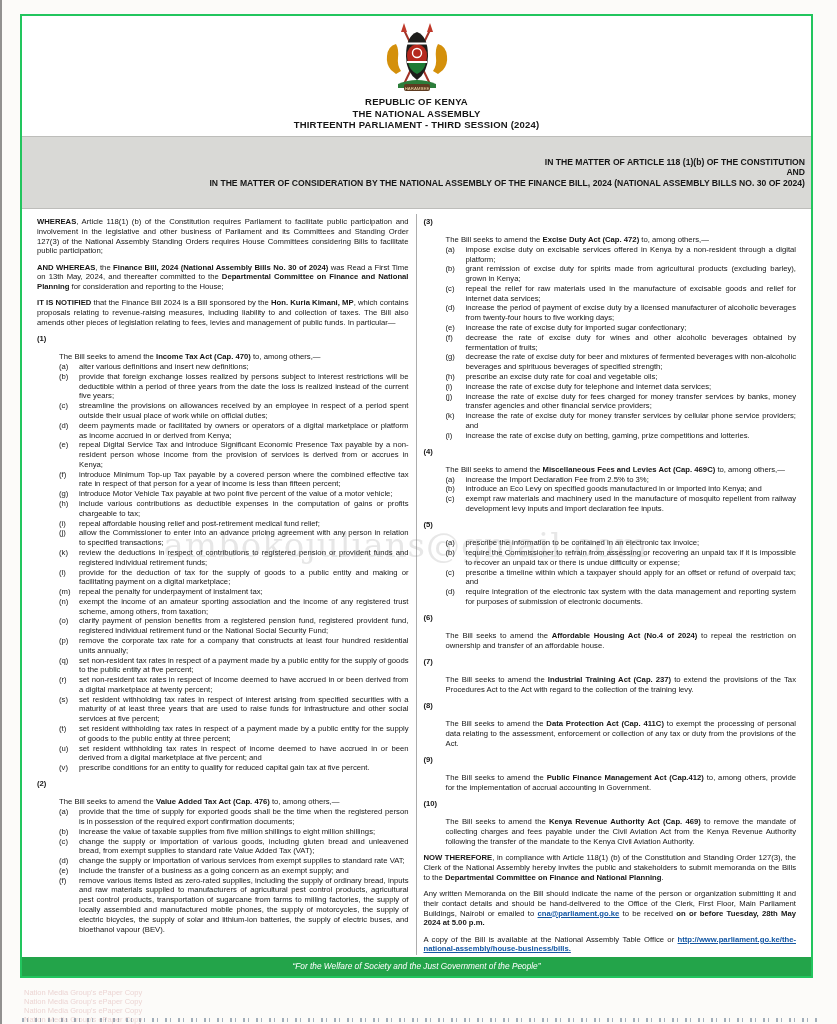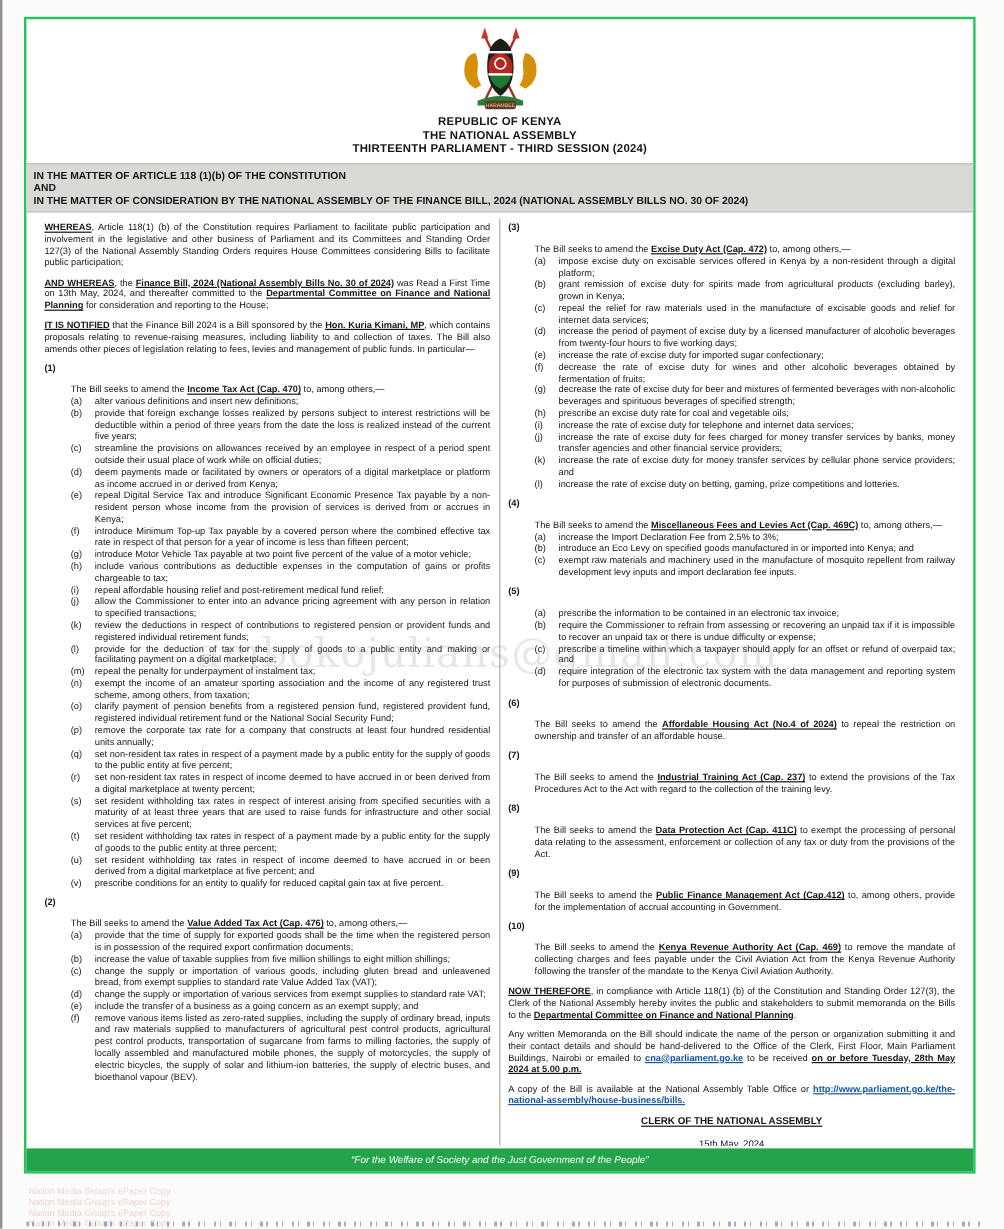--- a/index.html
+++ b/index.html
@@ -12,34 +12,34 @@
   .page-frame{
     position:absolute;left:20px;top:14px;width:793px;height:964px;
     border:2px solid #22c55e;background:#ffffff;
     display:flex;flex-direction:column;box-sizing:border-box;
   }
   .doc-header{text-align:center;padding-top:6px;}
   .coat{display:block;margin:0 auto 2px auto;}
   .h-line{font-weight:700;font-size:9.5px;line-height:11.5px;letter-spacing:.2px;}
   .matter-box{
     background:#d9d9d6;border-top:1px solid #bdbdba;border-bottom:1px solid #bdbdba;
-    margin-top:5px;padding:4px 6px;text-align:left;
+    margin-top:5px;padding:20px 6px;text-align:right;
     font-weight:700;font-size:8.6px;line-height:10.5px;
   }
   .invite-banner{
     background:#23a44a;color:#ffffff;text-align:center;
     font-weight:700;font-size:12.5px;line-height:21px;height:21px;
     margin:4px 8px 0 8px;letter-spacing:.4px;
   }
   .columns{flex:1;display:flex;padding:5px 8px 0 8px;overflow:hidden;}
   .col{width:50%;box-sizing:border-box;padding:3px 7px 0 7px;text-align:justify;
        font-size:7.7px;line-height:1.27;}
   .col-left{border-right:1px solid #adadad;}
   .para{margin:0 0 6.5px 0;}
-  .seg-b{font-weight:700;text-decoration:underline;}
+  .seg-b{font-weight:700;}
   .seg-link{color:#1356a2;font-weight:700;text-decoration:underline;}
   .sec{display:flex;margin:0 0 6.5px 0;}
   .sec-num{width:22px;flex:none;font-weight:700;}
   .sec-body{flex:1;margin-top:18px;}
   .item{display:flex;}
   .item-letter{width:20px;flex:none;}
   .item-text{flex:1;}
   .sig-block{text-align:center;margin-top:8px;}
   .sig-name{font-weight:700;font-size:8.2px;}
   .sig-title{font-weight:700;font-size:8.2px;text-decoration:underline;margin-top:1px;}

